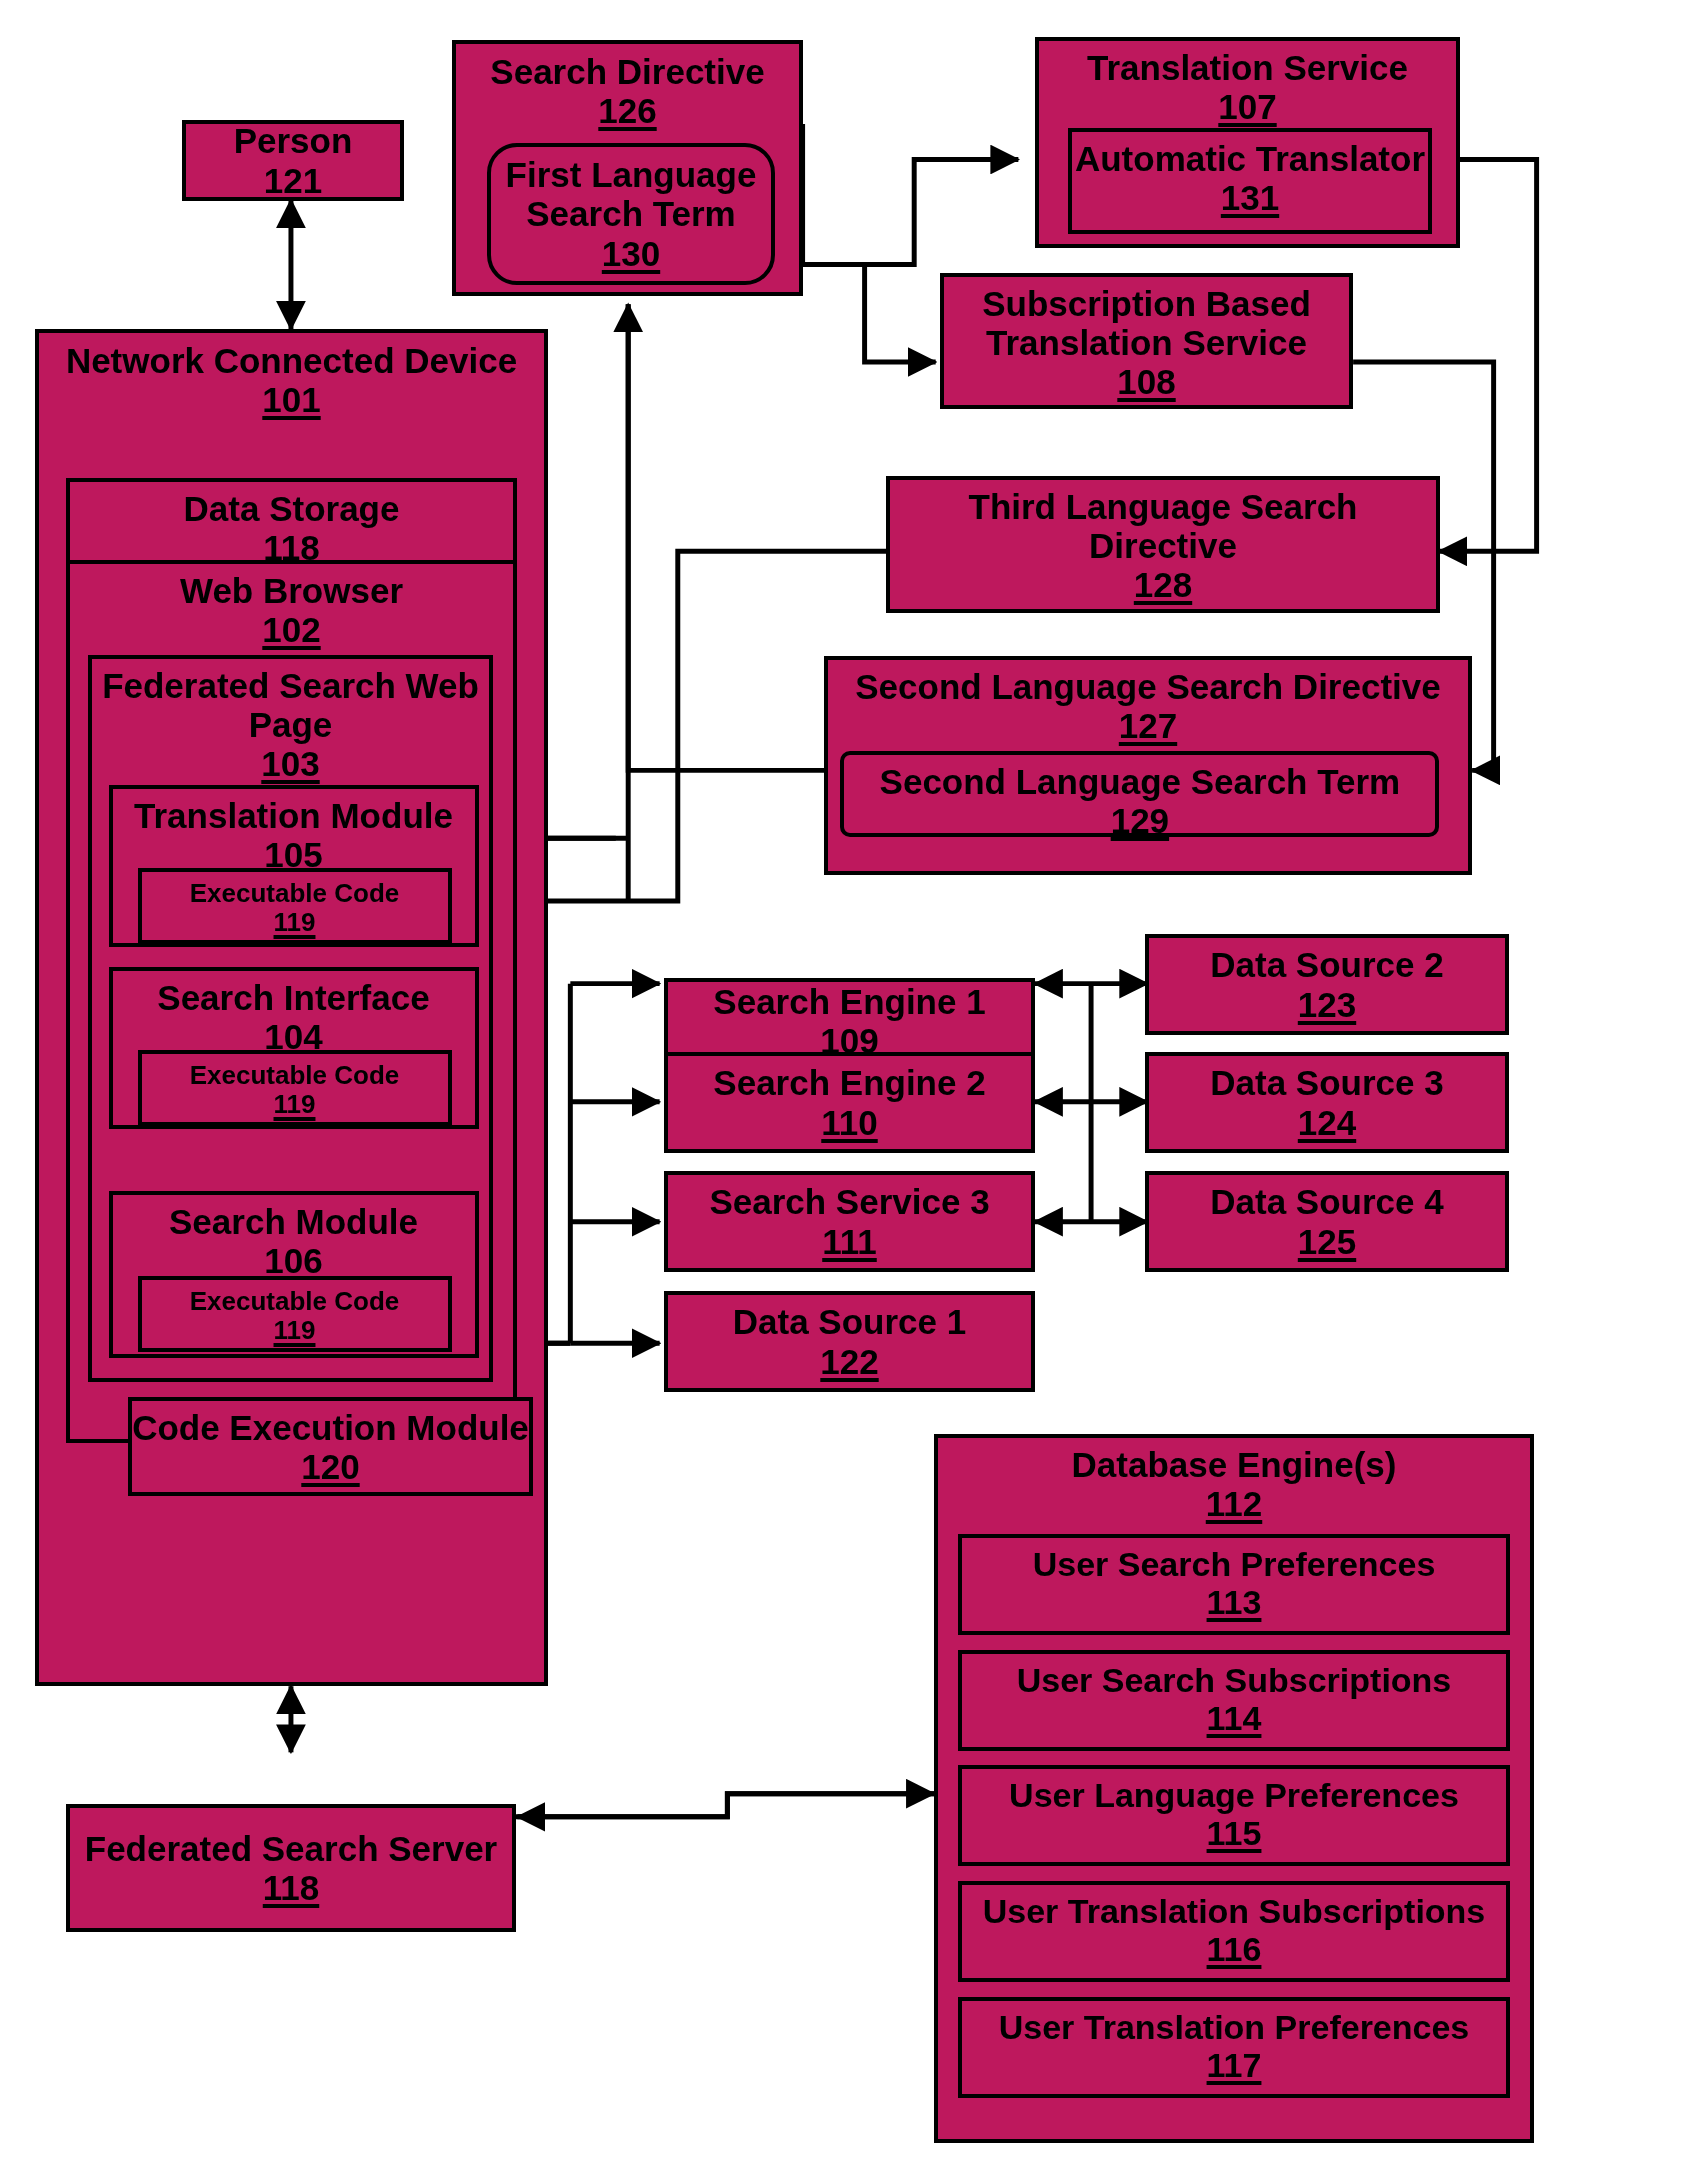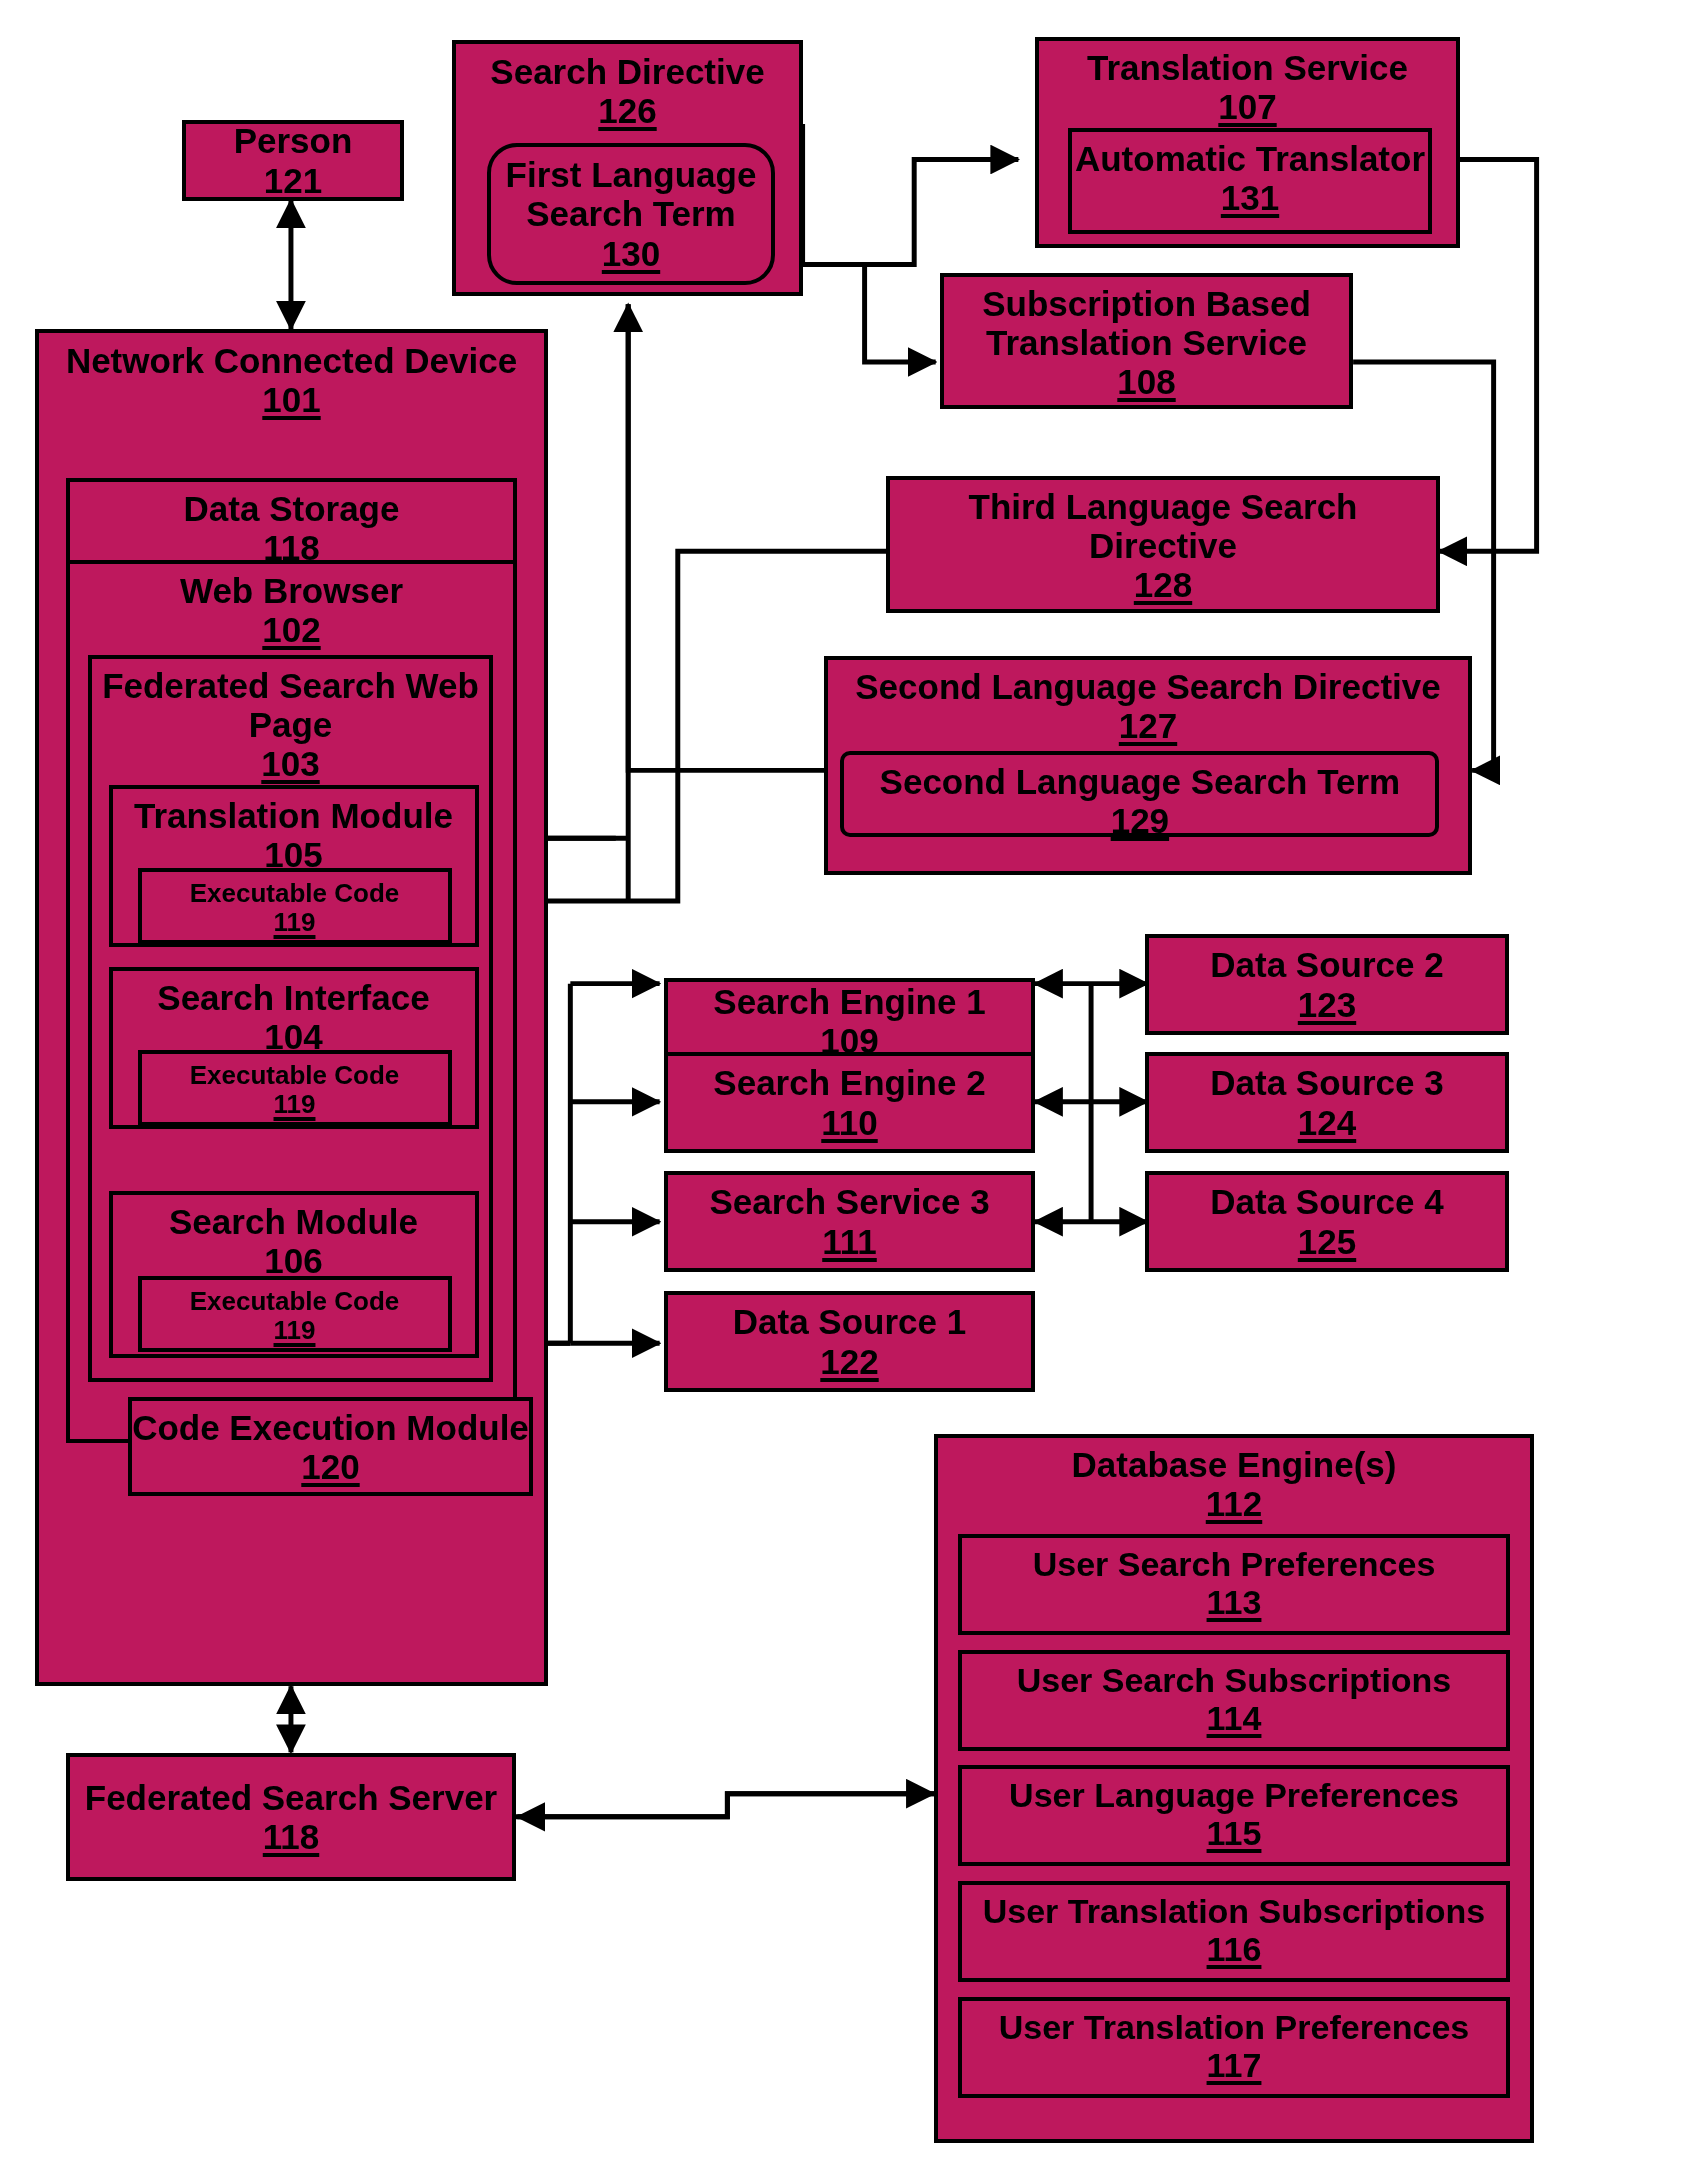--- a/index.html
+++ b/index.html
@@ -199,21 +199,21 @@
         </div>
       </div>
 
       <div class="node inner" style="position:absolute; left:18px; top:833px; width:405px; height:99px;margin-left:40px;">
         <div class="hdr f42 pad8">Code Execution Module</div>
         <div class="ref f42">120</div>
       </div>
     </div>
   </div>
 
-  <div class="node" style="left:66px; top:1753px; width:450px; height:128px; justify-content:center;">
+  <div class="node" style="left:66px; top:1804px; width:450px; height:128px; justify-content:center;">
     <div class="hdr f42">Federated Search Server</div>
     <div class="ref f42">118</div>
   </div>
 
   <div class="node" style="left:664px; top:934px; width:371px; height:101px; justify-content:flex-start;margin-top:44px;">
     <div class="hdr f42">Search Engine 1</div>
     <div class="ref f42">109</div>
   </div>
 
   <div class="node" style="left:664px; top:1052px; width:371px; height:101px; justify-content:center;">

